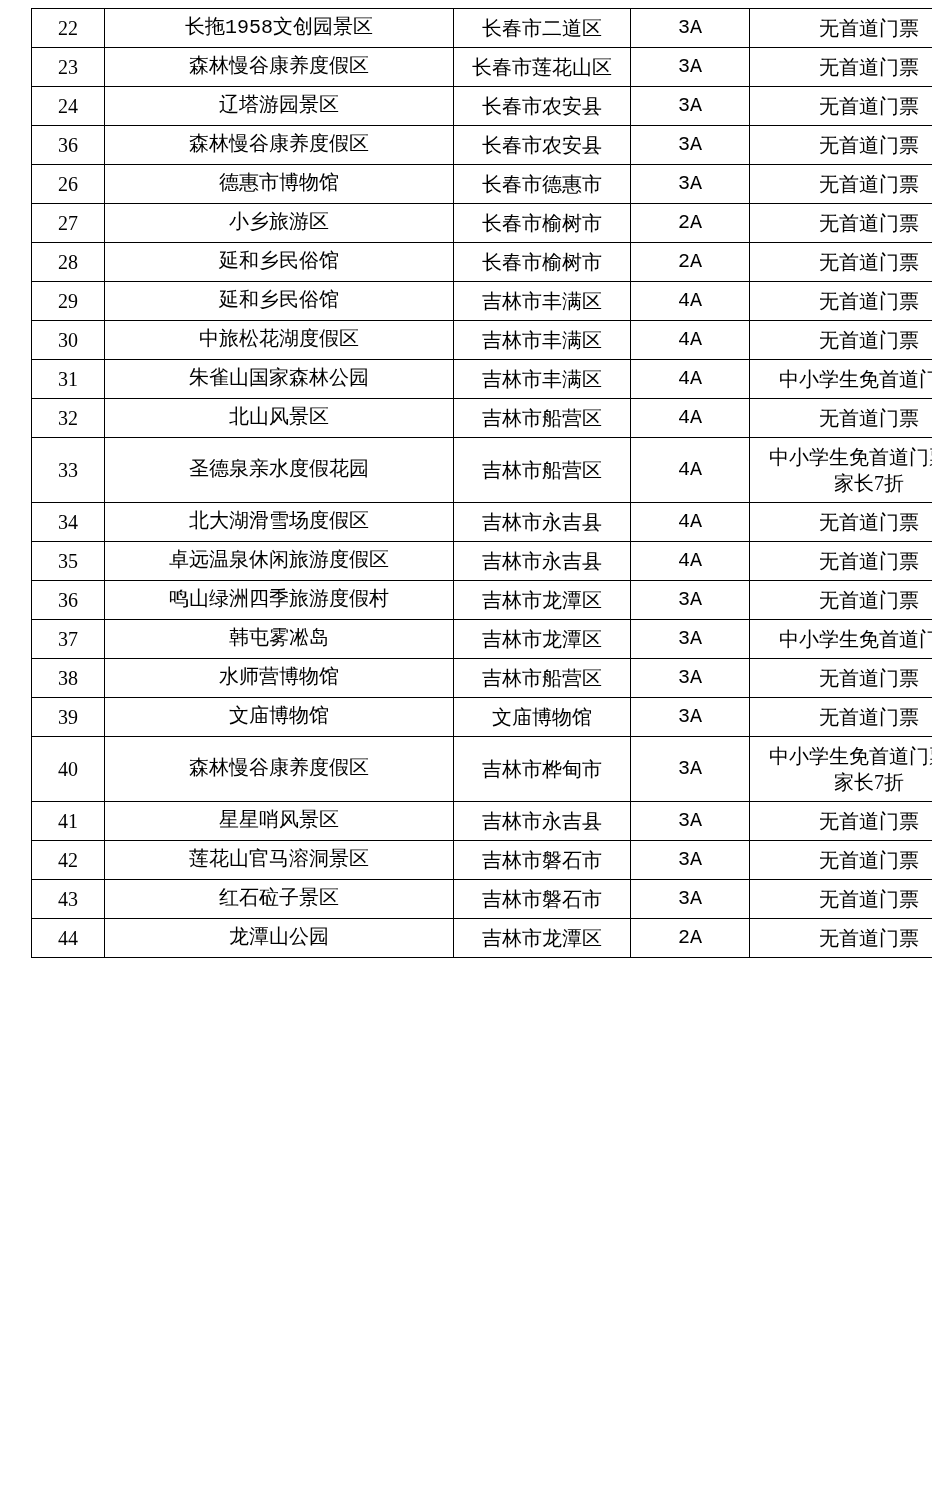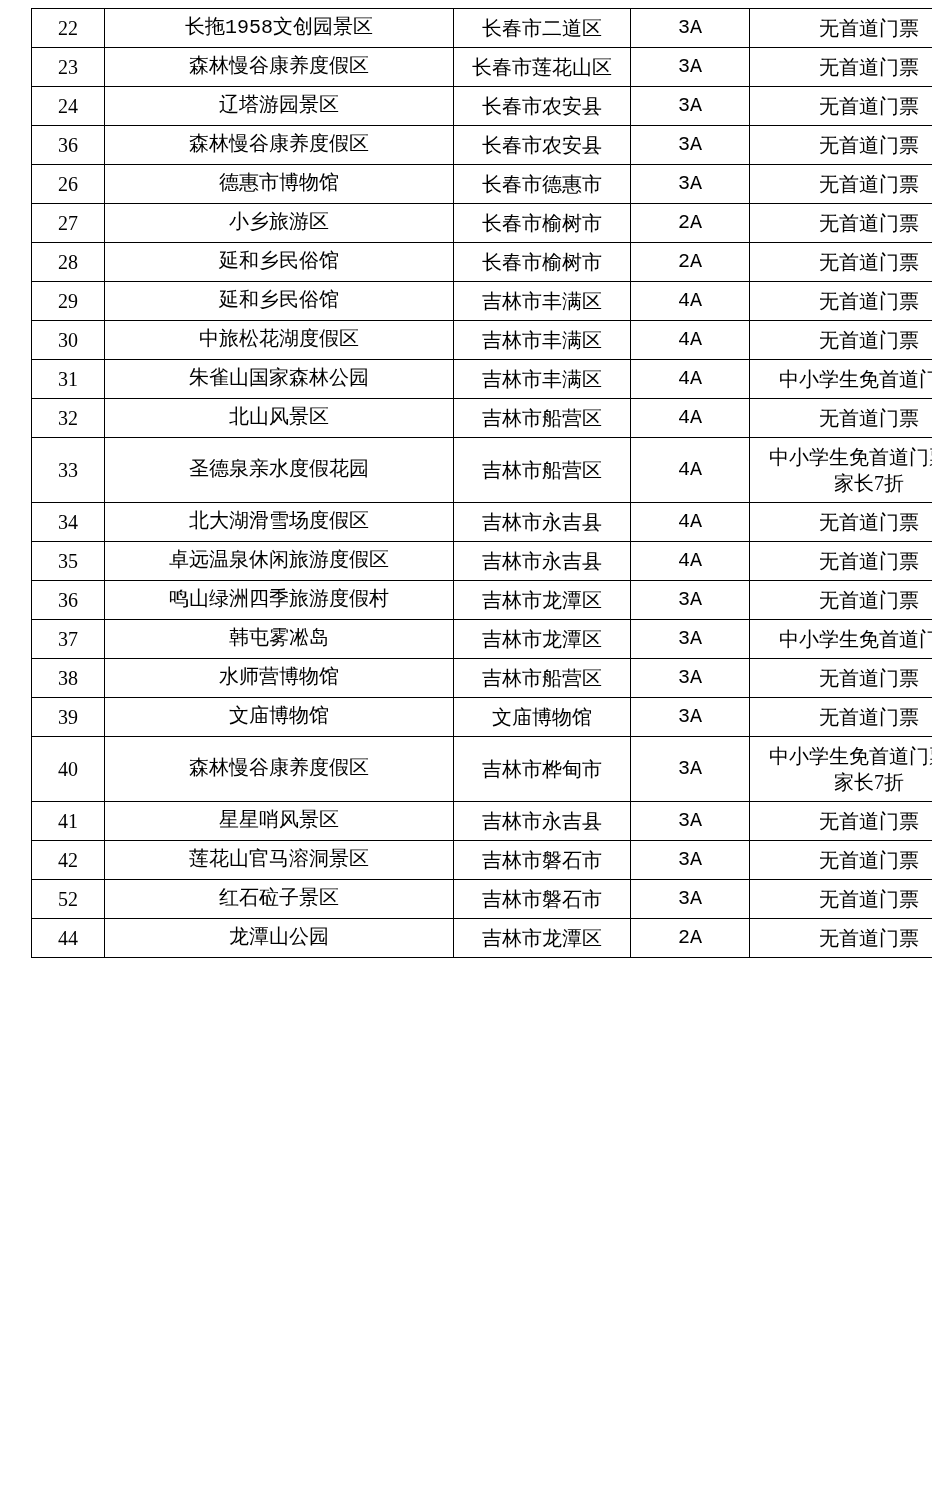--- a/index.html
+++ b/index.html
@@ -211,21 +211,21 @@
           <td class="c-policy">无首道门票</td>
         </tr>
         <tr>
           <td class="c-index">42</td>
           <td class="c-name">莲花山官马溶洞景区</td>
           <td class="c-area">吉林市磐石市</td>
           <td class="c-level">3A</td>
           <td class="c-policy">无首道门票</td>
         </tr>
         <tr>
-          <td class="c-index">52</td>
+          <td class="c-index">43</td>
           <td class="c-name">红石砬子景区</td>
           <td class="c-area">吉林市磐石市</td>
           <td class="c-level">3A</td>
           <td class="c-policy">无首道门票</td>
         </tr>
         <tr>
           <td class="c-index">44</td>
           <td class="c-name">龙潭山公园</td>
           <td class="c-area">吉林市龙潭区</td>
           <td class="c-level">2A</td>

